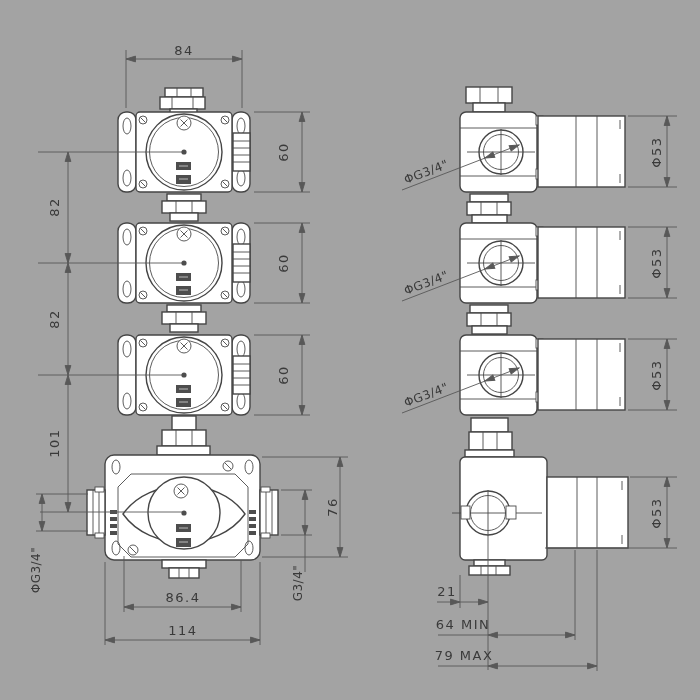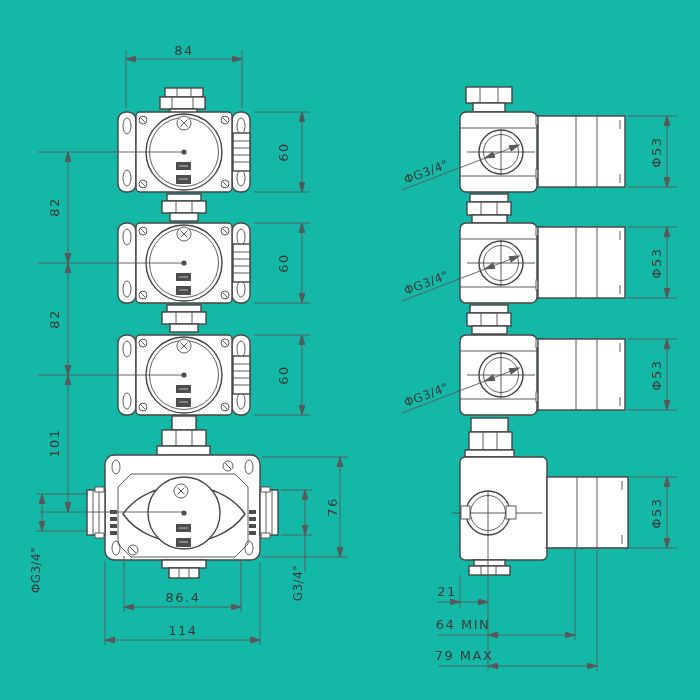--- a/index.html
+++ b/index.html
@@ -1,16 +1,16 @@
 <!DOCTYPE html>
 <html><head>
 <meta charset="utf-8">
 <style>
   html,body{margin:0;padding:0;background:#ffffff;}
-  .page{width:700px;height:700px;background:#14b8a6;position:relative;font-family:"DejaVu Sans",sans-serif;}
+  .page{width:700px;height:700px;background:#a3a3a3;position:relative;font-family:"DejaVu Sans",sans-serif;}
   svg{display:block;}
   .ow{fill:#ffffff;stroke:#454545;stroke-width:1.4;}
   .o{fill:none;stroke:#454545;stroke-width:1.4;}
   .o2{fill:none;stroke:#4a4a4a;stroke-width:0.9;}
   .w2{fill:#ffffff;stroke:#4a4a4a;stroke-width:0.9;}
   .d{fill:none;stroke:#585858;stroke-width:0.9;}
   .f{fill:#4d4d4d;stroke:none;}
   text{fill:#3a3a3a;font-family:"DejaVu Sans",sans-serif;font-size:13px;letter-spacing:1.5px;}
   text.th{font-size:12px;letter-spacing:0.5px;}
 </style>

